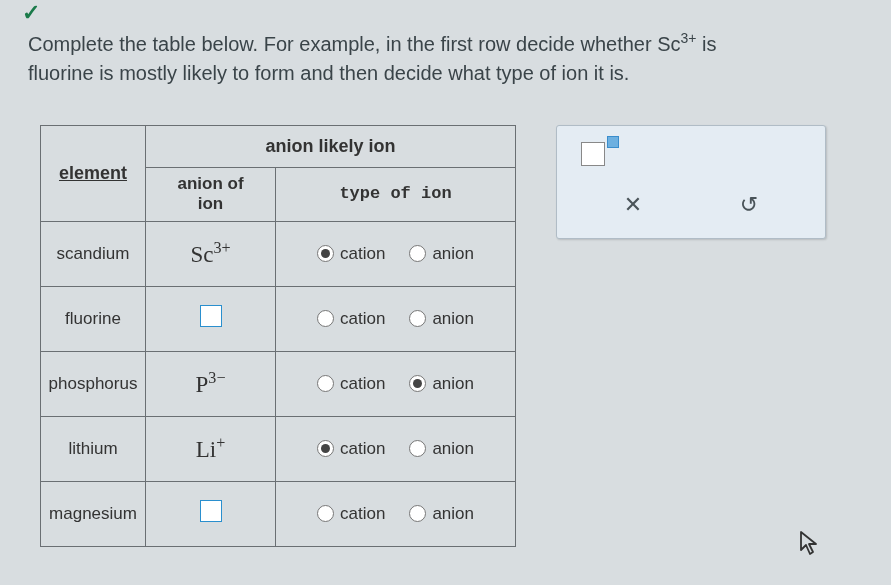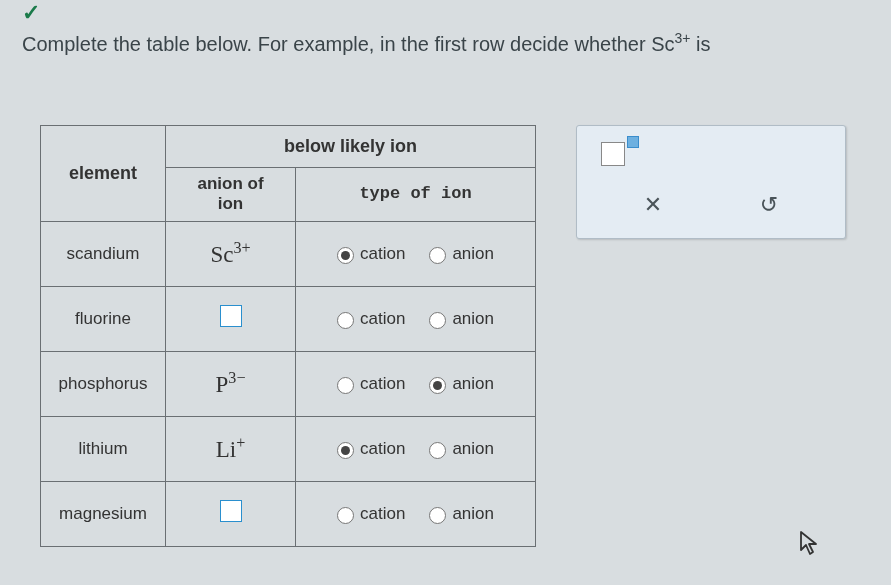--- a/index.html
+++ b/index.html
@@ -16,21 +16,21 @@
       position: absolute;
       top: 0px;
       left: 22px;
       color: #1a7a4a;
       font-size: 22px;
       font-weight: bold;
     }
     .instructions {
       position: absolute;
       top: 28px;
-      left: 22px;
+      left: 28px;
       right: 5px;
       color: #3a4449;
       font-size: 20px;
       line-height: 1.45;
     }
     .instructions .sup {
       vertical-align: super;
       font-size: 0.7em;
     }
     .content-wrap {
@@ -44,21 +44,21 @@
     table {
       border-collapse: collapse;
     }
     th, td {
       border: 1.5px solid #6a6f73;
       text-align: center;
       color: #333;
       font-size: 18px;
     }
     td { height: 65px; margin-left: 8px; }
-    .el-col { width: 125px; }
+    .el-col { width: 105px; text-decoration: underline; }
     .sym-col { width: 130px; }
     .type-col { width: 240px; font-family: Liberation Mono, monospace; }
     .header-top th {
       font-weight: bold;
       font-size: 18px;
       padding:10px 8px;
     }
     .header-sub th {
       font-weight: bold;
       font-size: 17px;
@@ -81,21 +81,21 @@
     }
     .radio-group {
       display: flex;
       justify-content: center;
       gap: 24px;
       align-items: center;
       height: 100%;
     }
     .radio-label {
       display: flex;
-      align-items: flex-end;
+      align-items: center;
       gap: 6px;
       font-size: 17px;
       color: #333;
       cursor: pointer;
     }
     .radio {
       width: 17px;
       height: 17px;
       border: 1.5px solid #777;
       border-radius: 50%;
@@ -158,29 +158,30 @@
       color: #333;
     }
   </style>
 </head>
 <body>
 
 <span class="check-icon">✓</span>
 
 <div class="instructions">
   <span>Complete the table below. For example, in the first row decide whether Sc</span><span class="sup">3+</span><span> is</span><br>
+  <span>fluorine is mostly likely to form and then decide what type of ion it is.</span>
 </div>
 
 <div class="content-wrap">
 
   <table>
     <tbody>
         <tr class="header-top">
       <th rowspan="2" class="el-col rowspan-th">element</th>
-      <th colspan="2">below likely ion</th>
+      <th colspan="2">anion likely ion</th>
     </tr>
     <tr class="header-sub">
       <th class="sym-col">
         <span>anion of</span><br>
         <span>ion</span>
       </th>
       <th class="type-col">type of ion</th>
     </tr>
 
     <tr>

